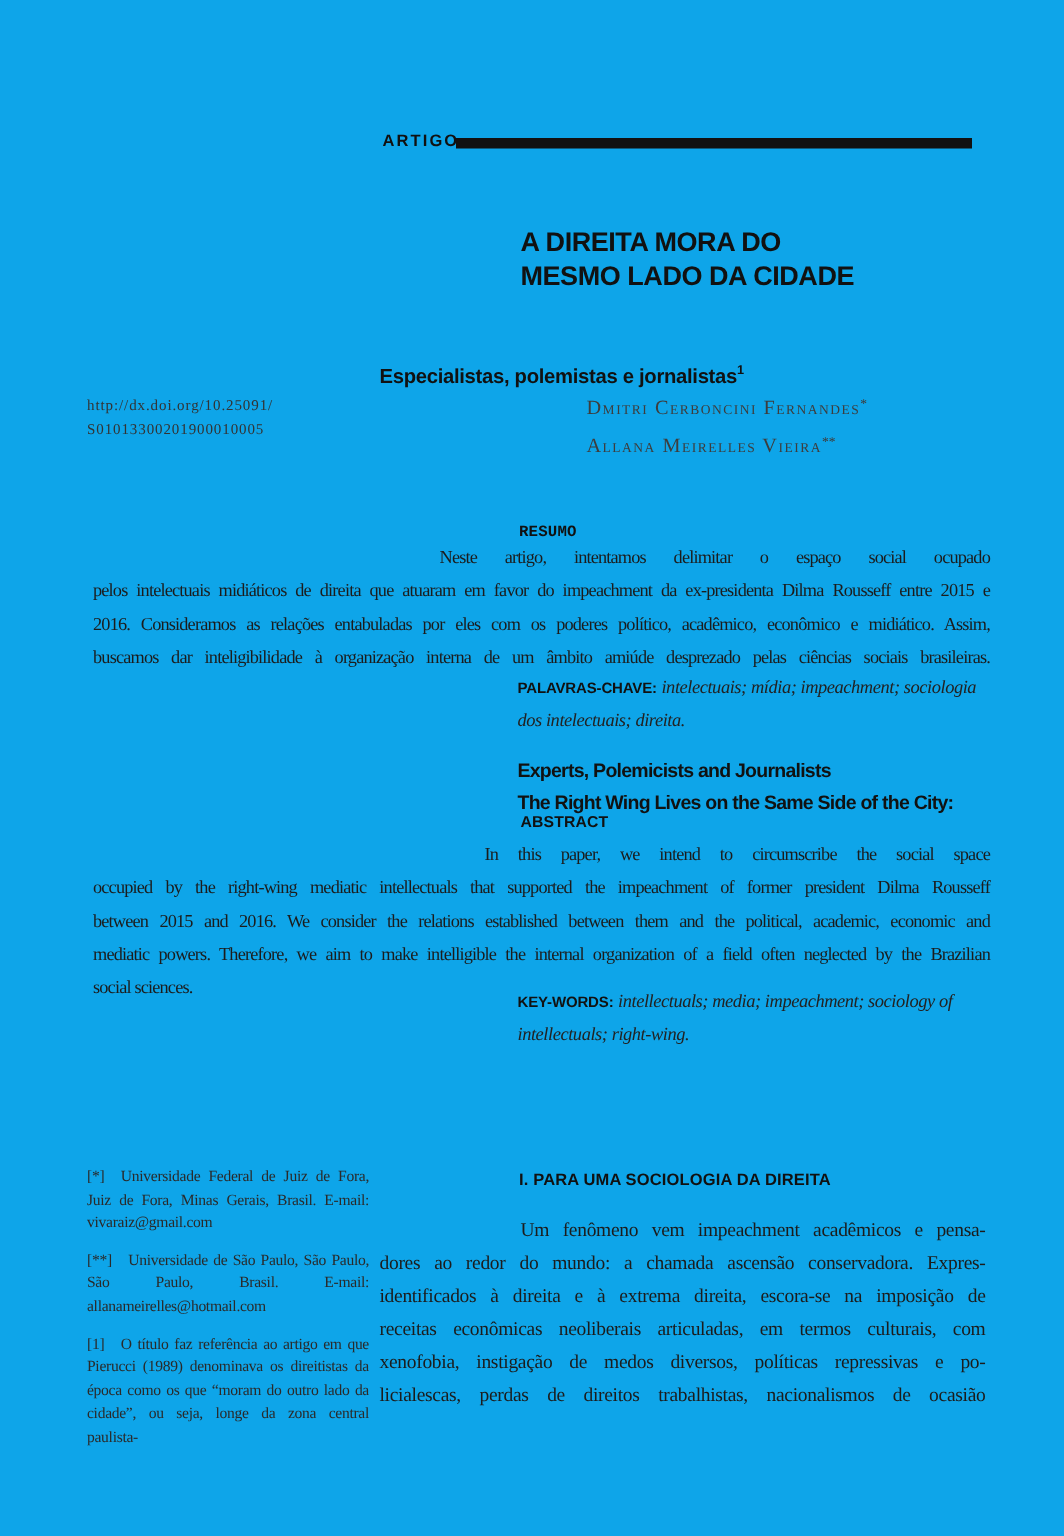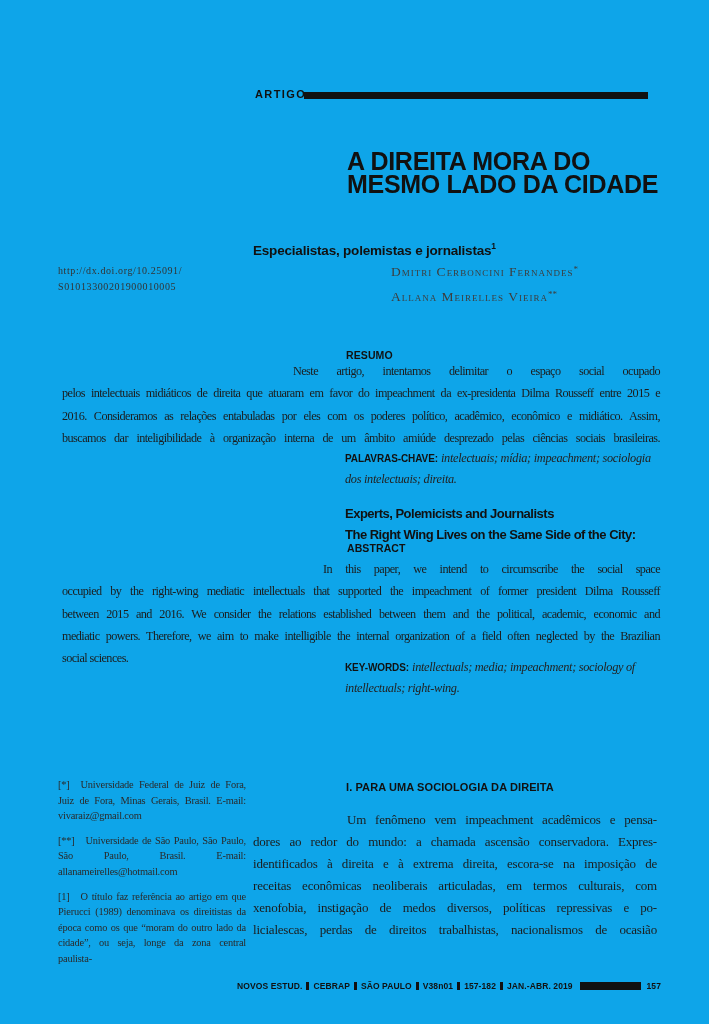--- a/index.html
+++ b/index.html
@@ -8,34 +8,34 @@
     position:relative; width:709px; height:1024px; background:#0ea5e9;
     overflow:hidden; font-family:"Liberation Serif", serif; color:#1c1c1c;
   }
   .sans { font-family:"Liberation Sans", sans-serif; font-weight:bold; color:#111; }
 
   
   .artigo-label { position:absolute; left:255px; top:88px; font-size:11px; letter-spacing:1.4px; }
   .artigo-bar { position:absolute; left:304px; top:92px; width:344px; height:7px; background:#111; }
 
   
-  .main-title { position:absolute; left:347px; top:150px; font-size:25px; letter-spacing:-0.3px; line-height:22.5px; }
+  .main-title { position:absolute; left:347px; top:150px; font-size:18px; letter-spacing:-0.3px; line-height:22.5px; }
   .subtitle { position:absolute; left:253px; top:225px; font-size:13.5px; letter-spacing:-0.2px;margin-top:16px; }
   .subtitle sup { font-size:8.5px; vertical-align:6px; }
 
   
   .doi { position:absolute; left:58px; top:263px; font-size:10px; letter-spacing:0.6px; line-height:16px; color:#333; }
 
   
   .authors { position:absolute; left:347px; top:258px; font-variant:small-caps; font-size:13.5px; letter-spacing:1px; line-height:22px; color:#3d3d3d;margin-left:44px; }
   .authors sup { font-size:9px; vertical-align:4px; letter-spacing:0; }
 
   
   .small-heading { font-size:10.5px; letter-spacing:0.1px; }
-  .resumo-heading { position:absolute; left:346px; top:349px; }
+  .resumo-heading { position:absolute; left:346px; top:349px;font-family:Liberation Mono, monospace; }
   .abstract-heading { position:absolute; left:347px; top:542px; }
 
   
   .wide-para { position:absolute; left:62px; width:598px; font-size:12.2px; letter-spacing:-0.55px; line-height:22.35px; color:#1c1c1c; }
   .resumo-para { top:360px; }
   .abstract-para { top:558px; }
   .jline { white-space:nowrap; text-align:justify; text-align-last:justify; }
   .jline-left { white-space:nowrap; text-align:left; text-align-last:left; }
   .indent-resumo { padding-left:231px; }
   .indent-abstract { padding-left:261px; }
@@ -137,29 +137,14 @@
   <div class="section-heading sans">I. PARA UMA SOCIOLOGIA DA DIREITA</div>
   <div class="body-para">
     <div class="jline indent-body">Um fenômeno vem impeachment acadêmicos e pensa-</div>
     <div class="jline">dores ao redor do mundo: a chamada ascensão conservadora. Expres-</div>
     <div class="jline">identificados à direita e à extrema direita, escora-se na imposição de</div>
     <div class="jline">receitas econômicas neoliberais articuladas, em termos culturais, com</div>
     <div class="jline">xenofobia, instigação de medos diversos, políticas repressivas e po-</div>
     <div class="jline">licialescas, perdas de direitos trabalhistas, nacionalismos de ocasião</div>
   </div>
 
-  <div class="footer">
-    <span class="seg">NOVOS ESTUD.</span>
-    <span class="sep"></span>
-    <span class="seg">CEBRAP</span>
-    <span class="sep"></span>
-    <span class="seg">SÃO PAULO</span>
-    <span class="sep"></span>
-    <span class="seg">V38n01</span>
-    <span class="sep"></span>
-    <span class="seg">157-182</span>
-    <span class="sep"></span>
-    <span class="seg">JAN.-ABR. 2019</span>
-    <span class="bar"></span>
-    <span class="page-num">157</span>
-  </div>
 
 </div>
 
 </body></html>

